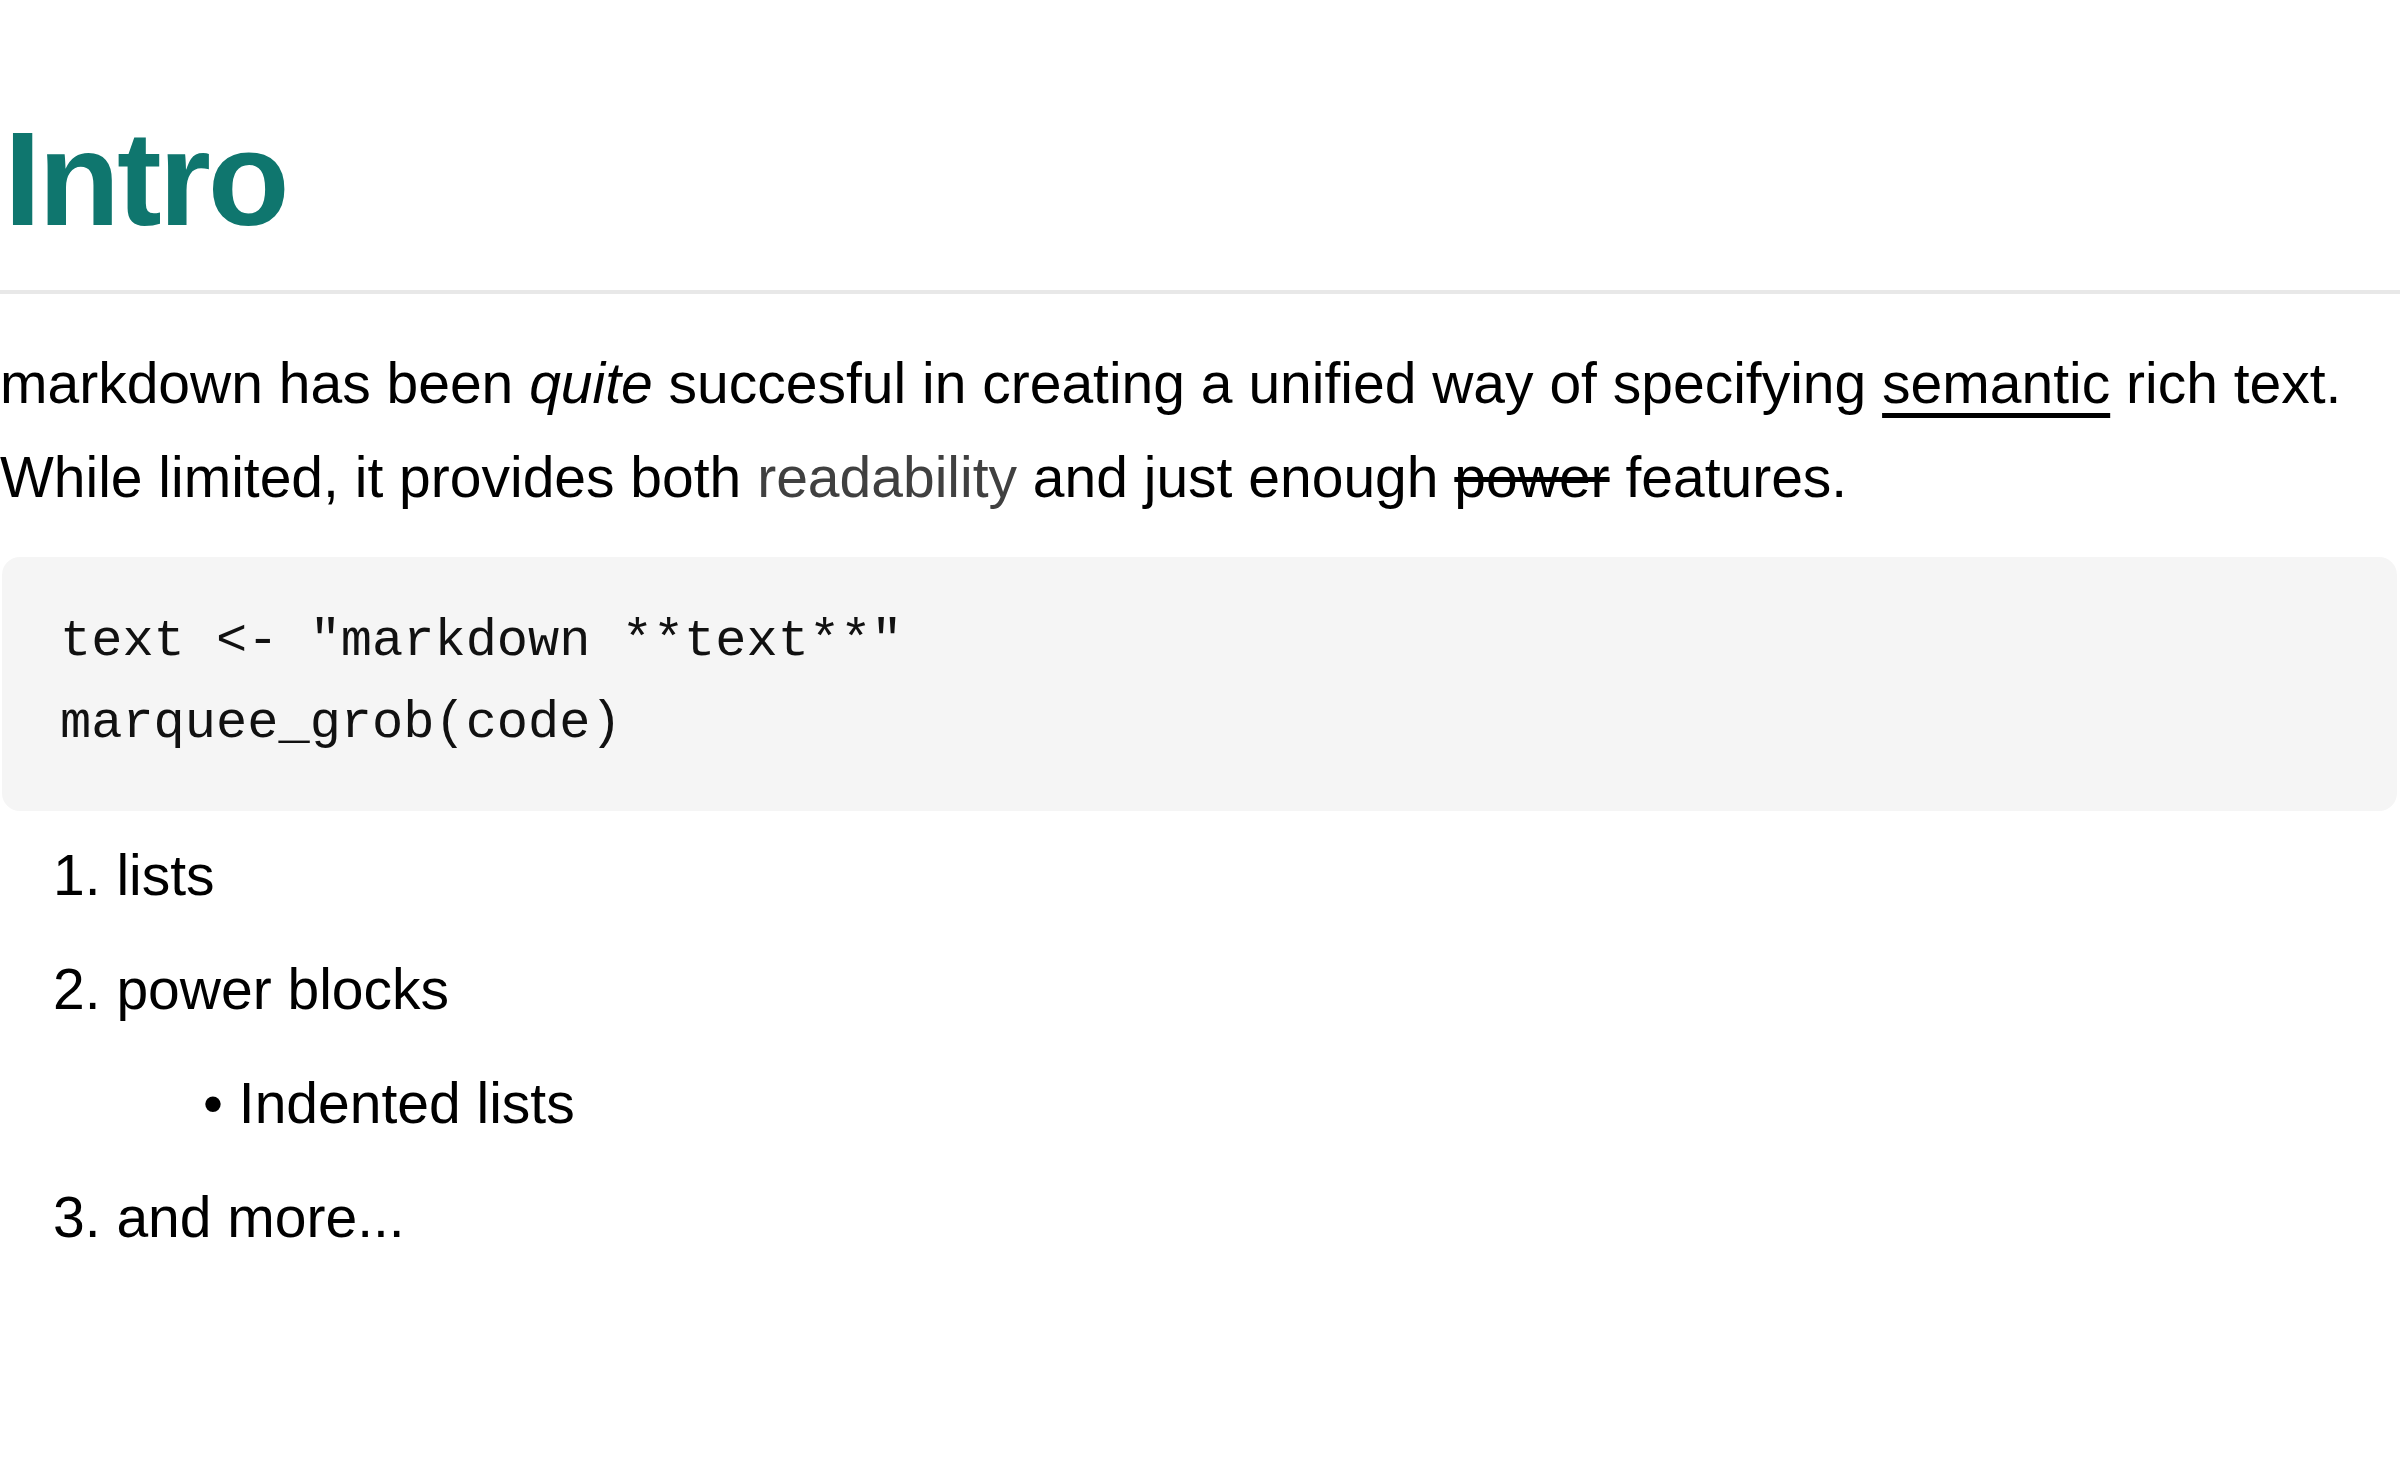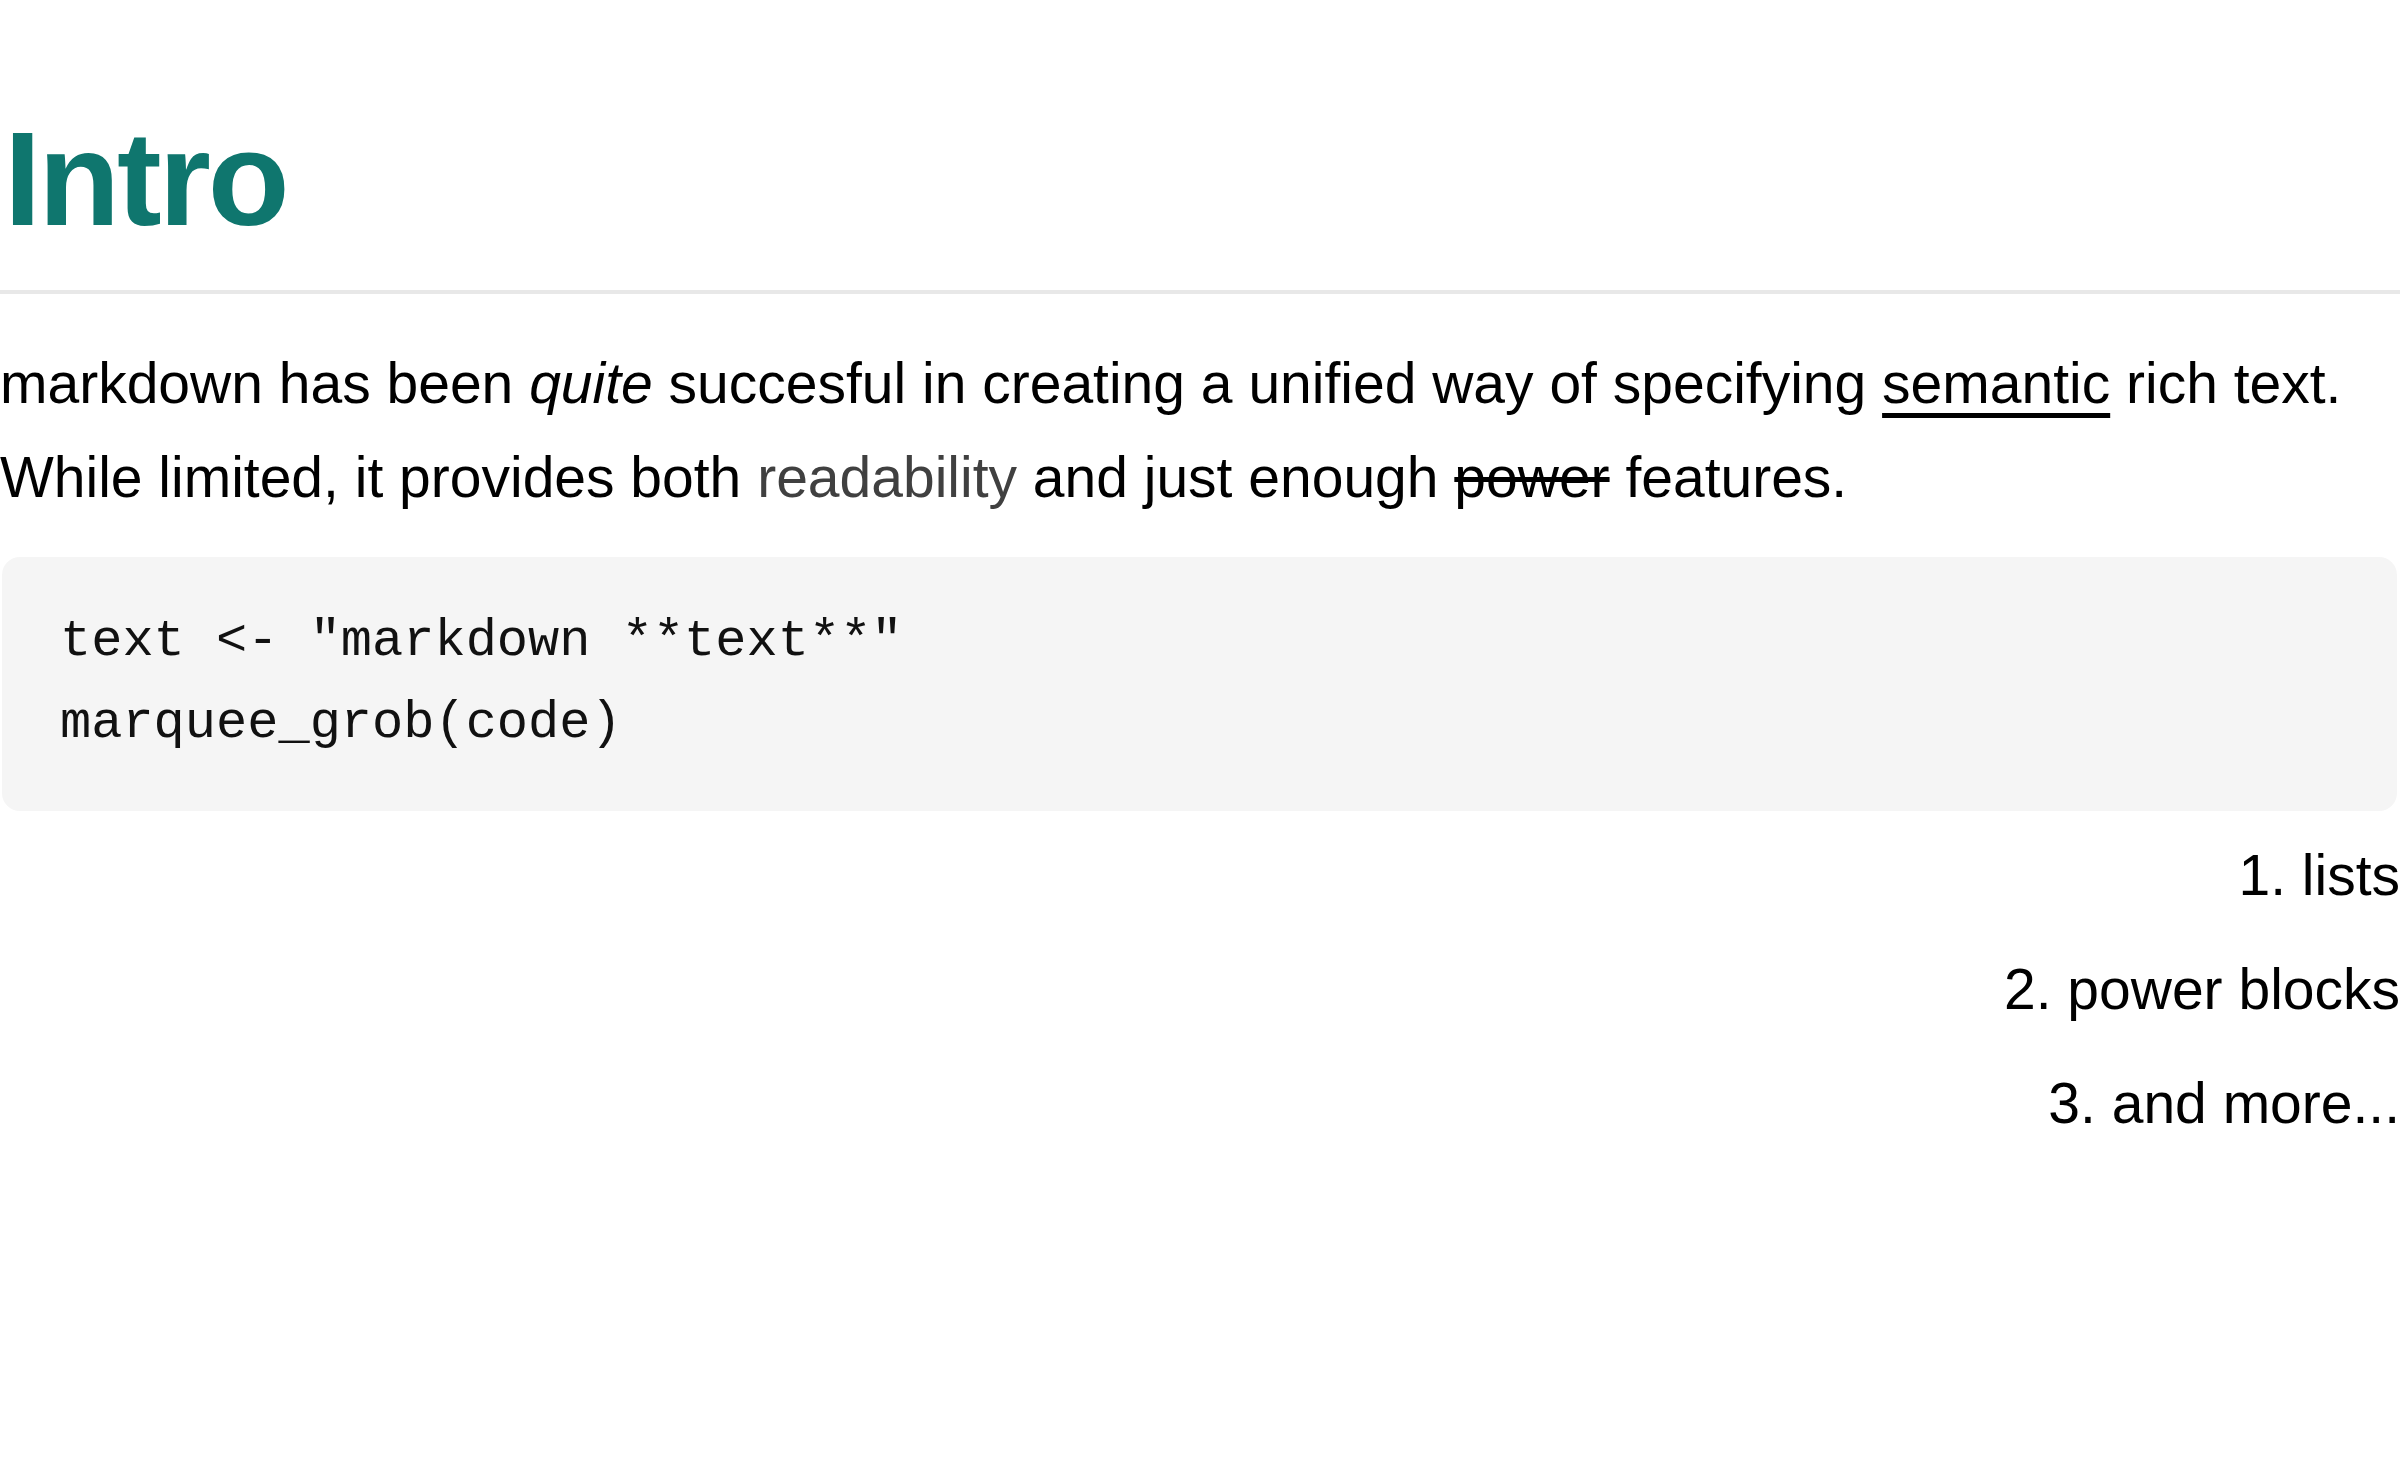--- a/index.html
+++ b/index.html
@@ -67,21 +67,20 @@
     color: #111111;
     white-space: pre;
   }
   .list-intro {
     margin-top: 33px;
     font-size: 57px;
     line-height: 94px;
   }
   .doc-list {
     margin-top: 17px;
-    text-align: right;
   }
   .list-item {
     font-size: 57px;
     line-height: 94px;
     margin-bottom: 20px;
     padding-left: 53px;
   }
   .list-item.nested {
     padding-left: 203px;
   }
@@ -107,20 +106,23 @@
   <div class="doc-list">
 
     <div class="list-item">
       <span class="marker">1.</span><span>lists</span>
     </div>
 
     <div class="list-item">
       <span class="marker">2.</span><span>power blocks</span>
     </div>
 
+    <div class="list-item nested">
+      <span class="marker">•</span><span>Indented lists</span>
+    </div>
 
     <div class="list-item">
       <span class="marker">3.</span><span>and more...</span>
     </div>
 
   </div>
 
 </div>
 
 </body></html>

